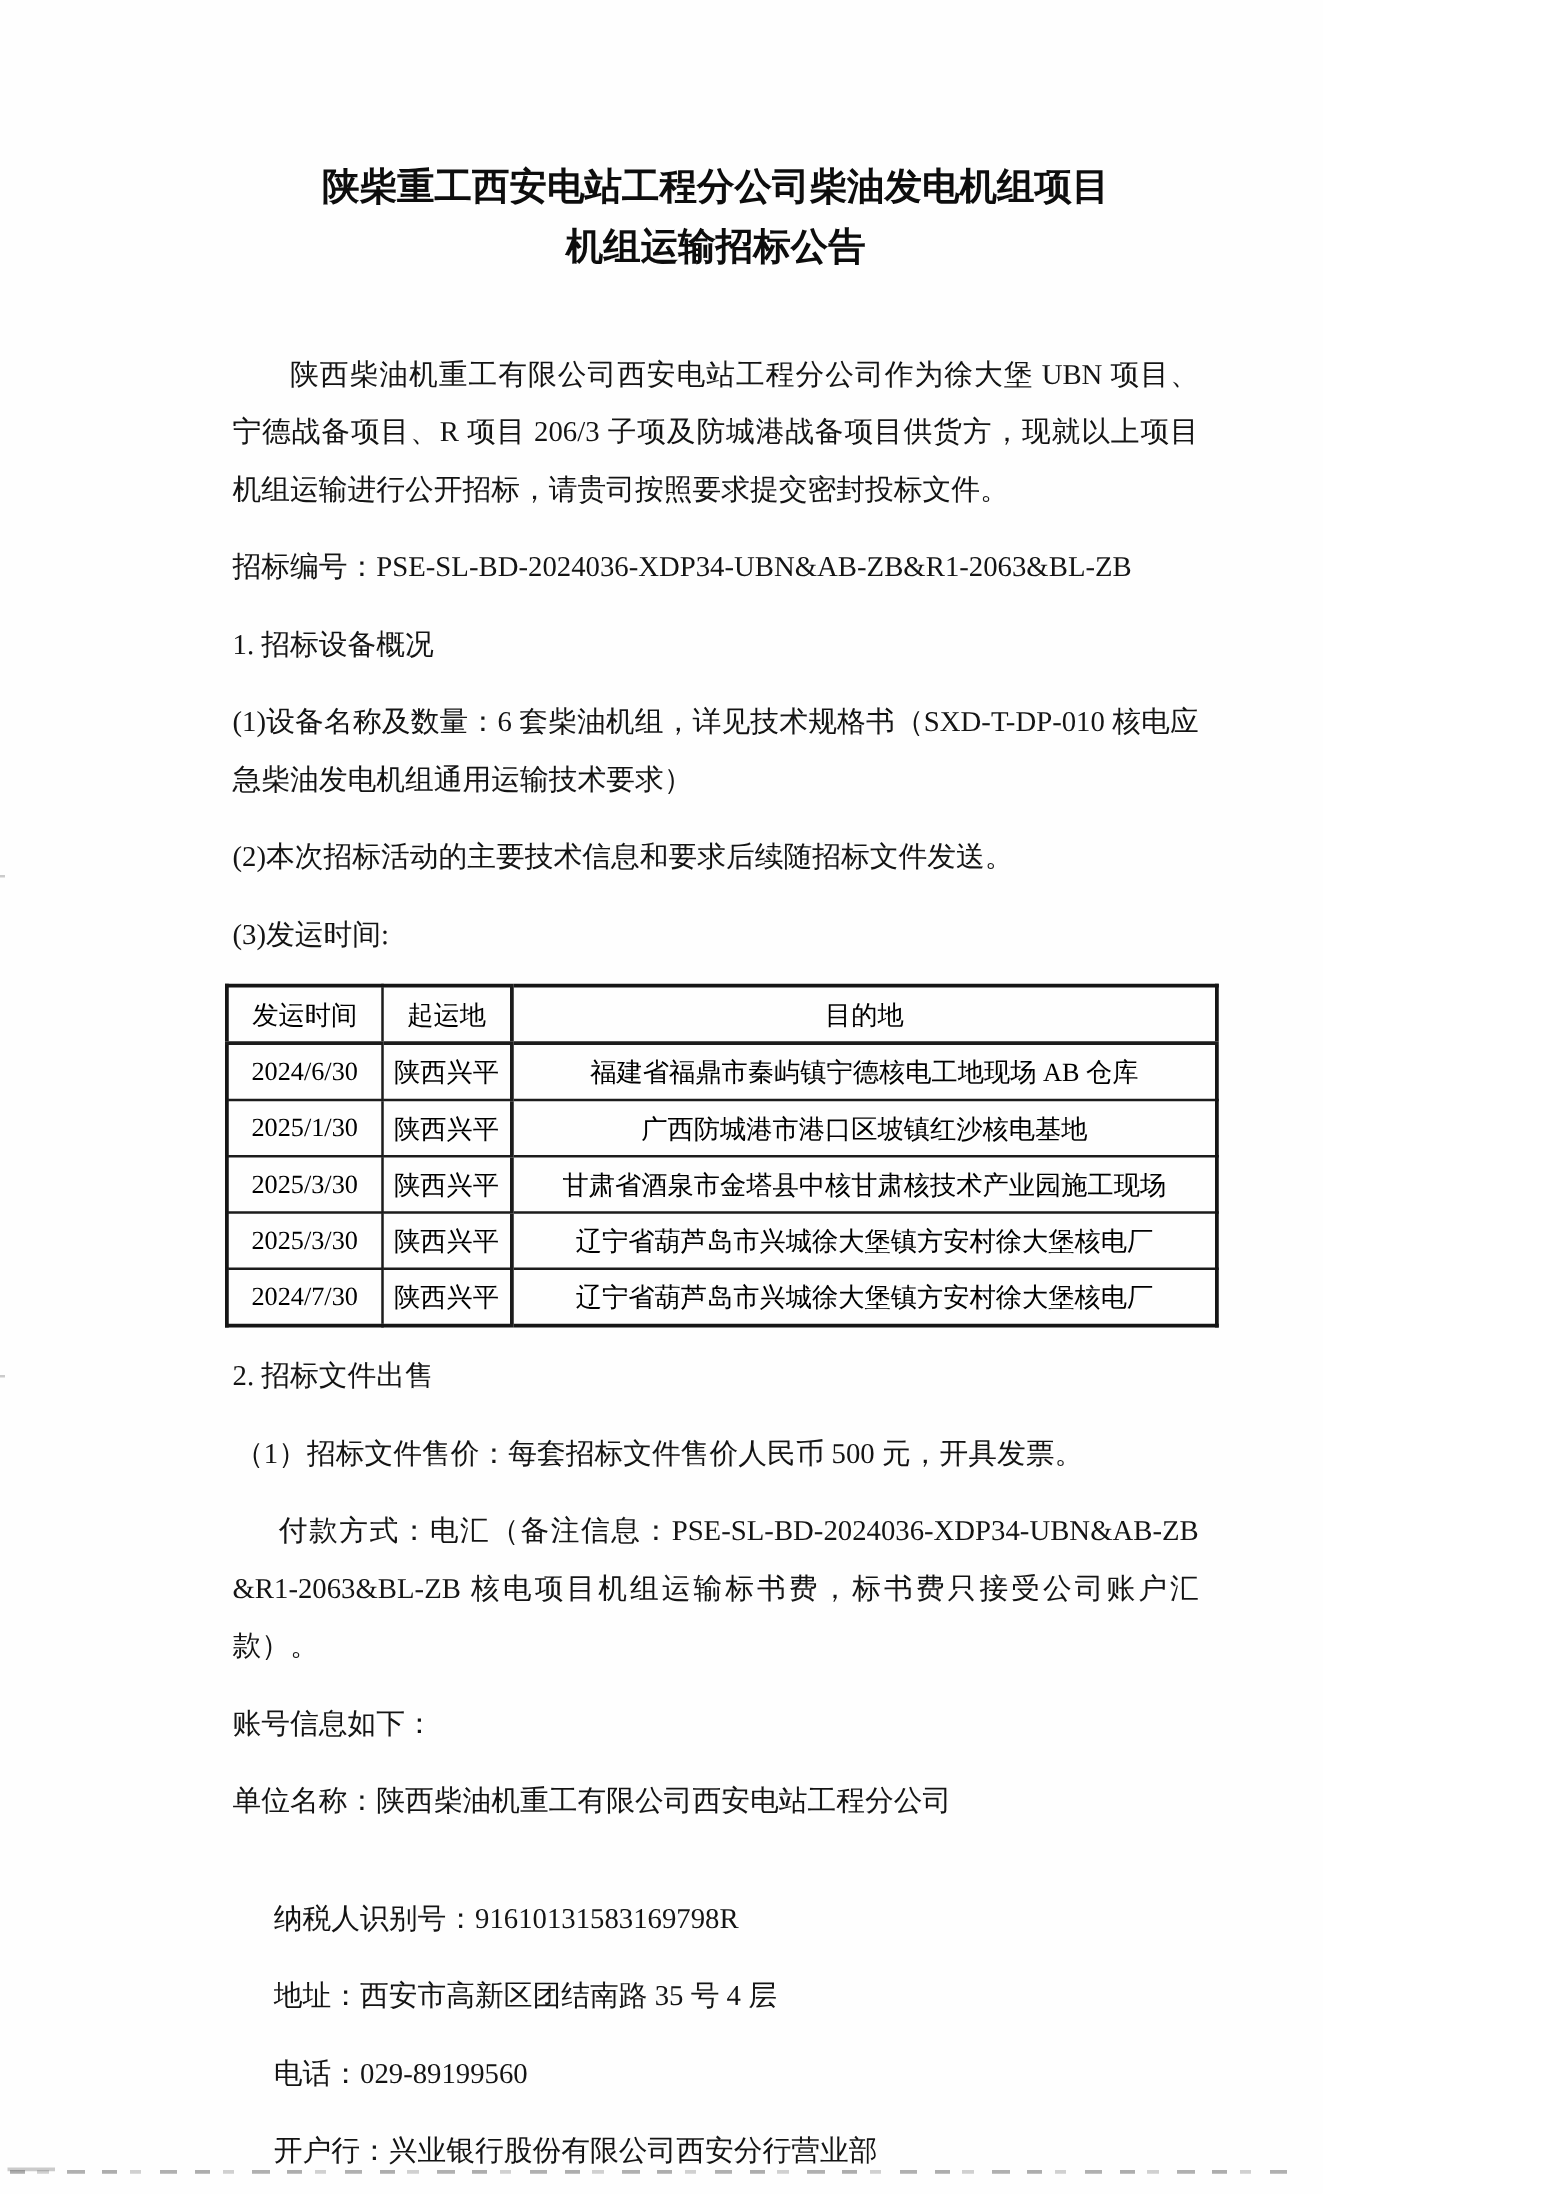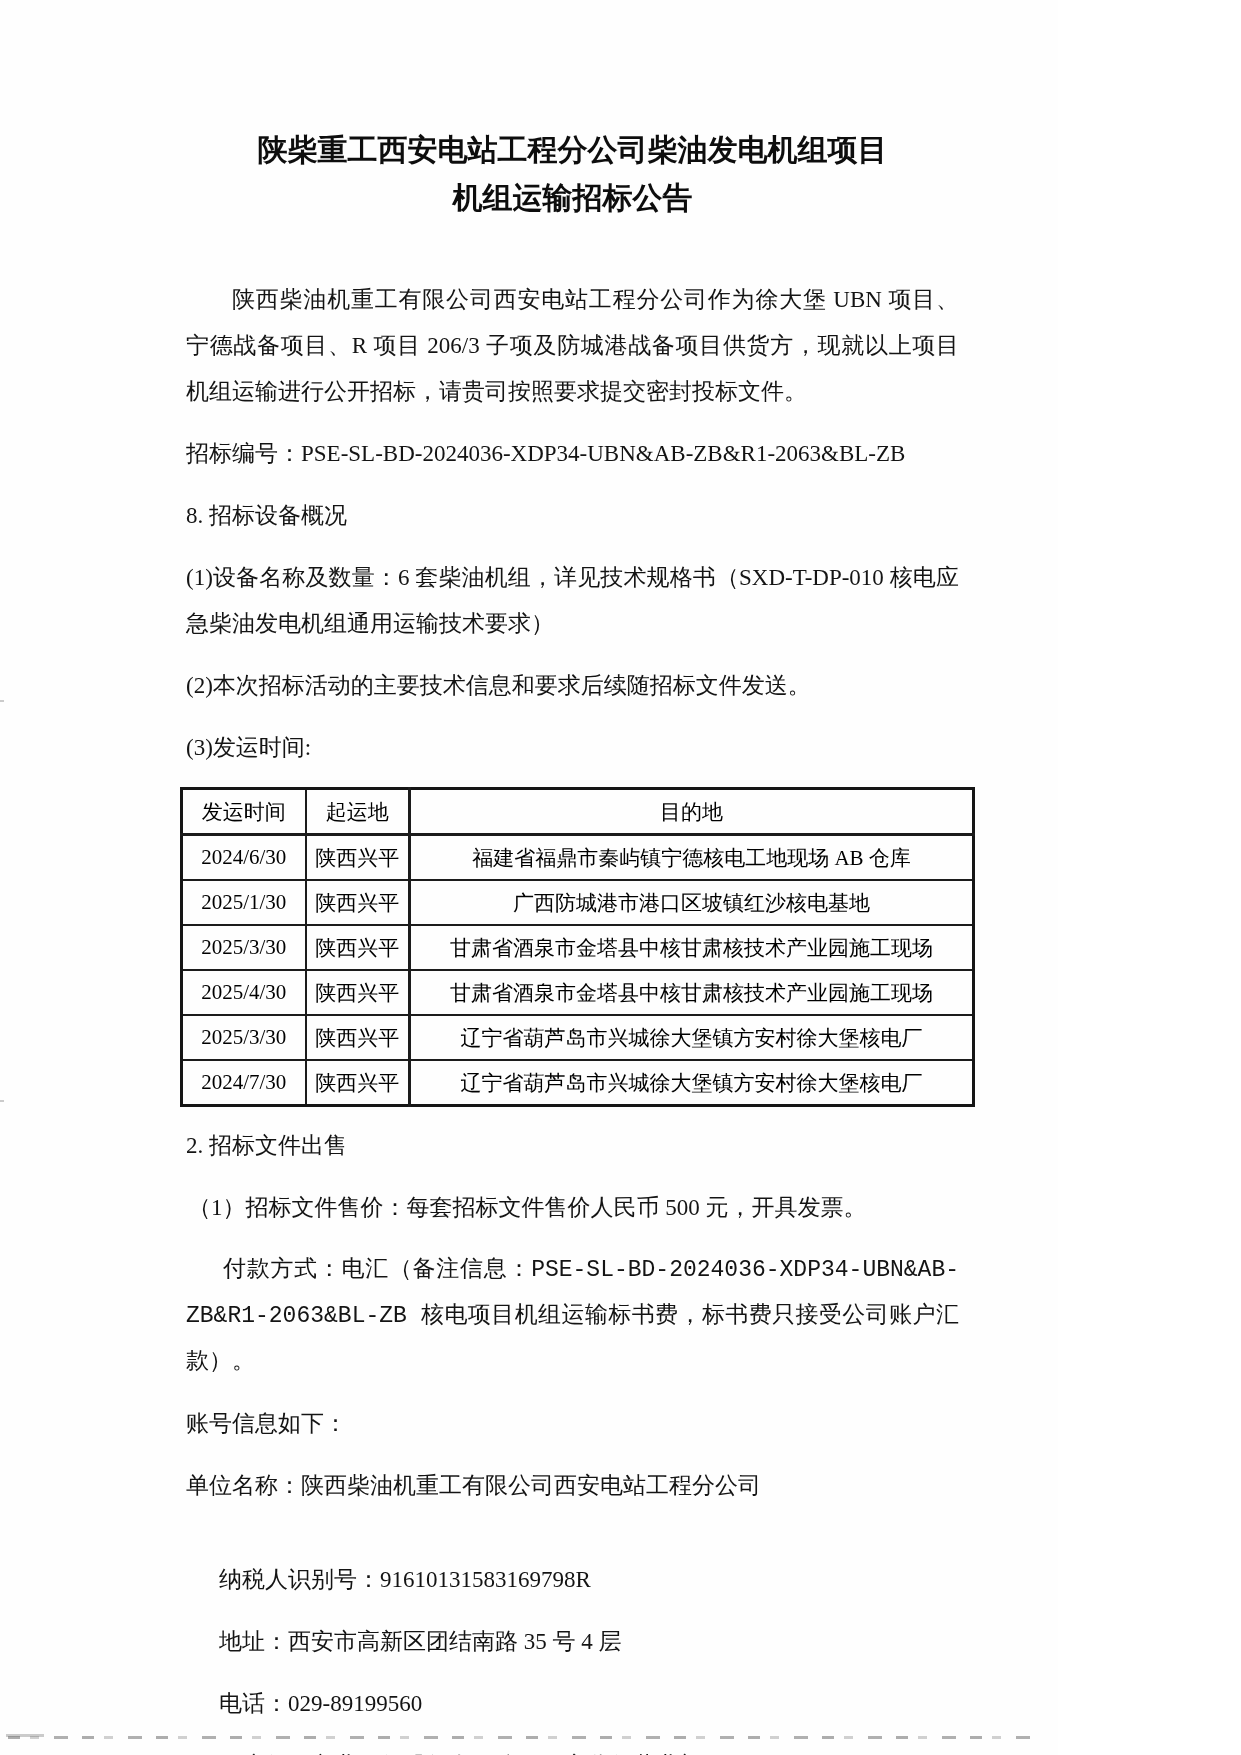--- a/index.html
+++ b/index.html
@@ -21,21 +21,21 @@
   }
   .doc-title div{min-height:48px;}
   p.line{
     margin:16px;
     font-size:23px;
     line-height:46px;
     text-align:justify;
     color:#141414;
   }
   p.intro{margin-top:55px;text-indent:46px;}
-  p.payment{text-indent:37px;word-break:break-all;font-family:Liberation Mono, monospace;}
+  p.payment{text-indent:37px;word-break:break-all;}
   p.slight-indent{padding-left:2px;}
   .account-block{margin-top:48px;padding-left:33px;}
   table.ship{
     border-collapse:collapse;
     table-layout:fixed;
     width:795px;
     margin:4px 0 0 10px;
     font-size:21px;
     color:#000000;
   }
@@ -73,21 +73,21 @@
 <div class="page">
   <div class="content">
 
     <div class="doc-title">
       <div>陕柴重工西安电站工程分公司柴油发电机组项目</div>
       <div>机组运输招标公告</div>
     </div>
 
     <p class="line intro">陕西柴油机重工有限公司西安电站工程分公司作为徐大堡 UBN 项目、宁德战备项目、R 项目 206/3 子项及防城港战备项目供货方，现就以上项目机组运输进行公开招标，请贵司按照要求提交密封投标文件。</p>
     <p class="line">招标编号：PSE-SL-BD-2024036-XDP34-UBN&amp;AB-ZB&amp;R1-2063&amp;BL-ZB</p>
-    <p class="line">8. 招标设备概况</p>
+    <p class="line">1. 招标设备概况</p>
     <p class="line">(1)设备名称及数量：6 套柴油机组，详见技术规格书（SXD-T-DP-010 核电应急柴油发电机组通用运输技术要求）</p>
     <p class="line">(2)本次招标活动的主要技术信息和要求后续随招标文件发送。</p>
     <p class="line">(3)发运时间:</p>
 
     <table class="ship">
       <colgroup>
           <col class="c1">
           <col class="c2">
           <col class="c3">
         </colgroup>
@@ -102,25 +102,20 @@
         <td>陕西兴平</td>
         <td>福建省福鼎市秦屿镇宁德核电工地现场 AB 仓库</td>
       </tr>
       <tr>
         <td>2025/1/30</td>
         <td>陕西兴平</td>
         <td>广西防城港市港口区坡镇红沙核电基地</td>
       </tr>
       <tr>
         <td>2025/3/30</td>
-        <td>陕西兴平</td>
-        <td>甘肃省酒泉市金塔县中核甘肃核技术产业园施工现场</td>
-      </tr>
-      <tr>
-        <td>2025/4/30</td>
         <td>陕西兴平</td>
         <td>甘肃省酒泉市金塔县中核甘肃核技术产业园施工现场</td>
       </tr>
       <tr>
         <td>2025/3/30</td>
         <td>陕西兴平</td>
         <td>辽宁省葫芦岛市兴城徐大堡镇方安村徐大堡核电厂</td>
       </tr>
       <tr>
         <td>2024/7/30</td>

